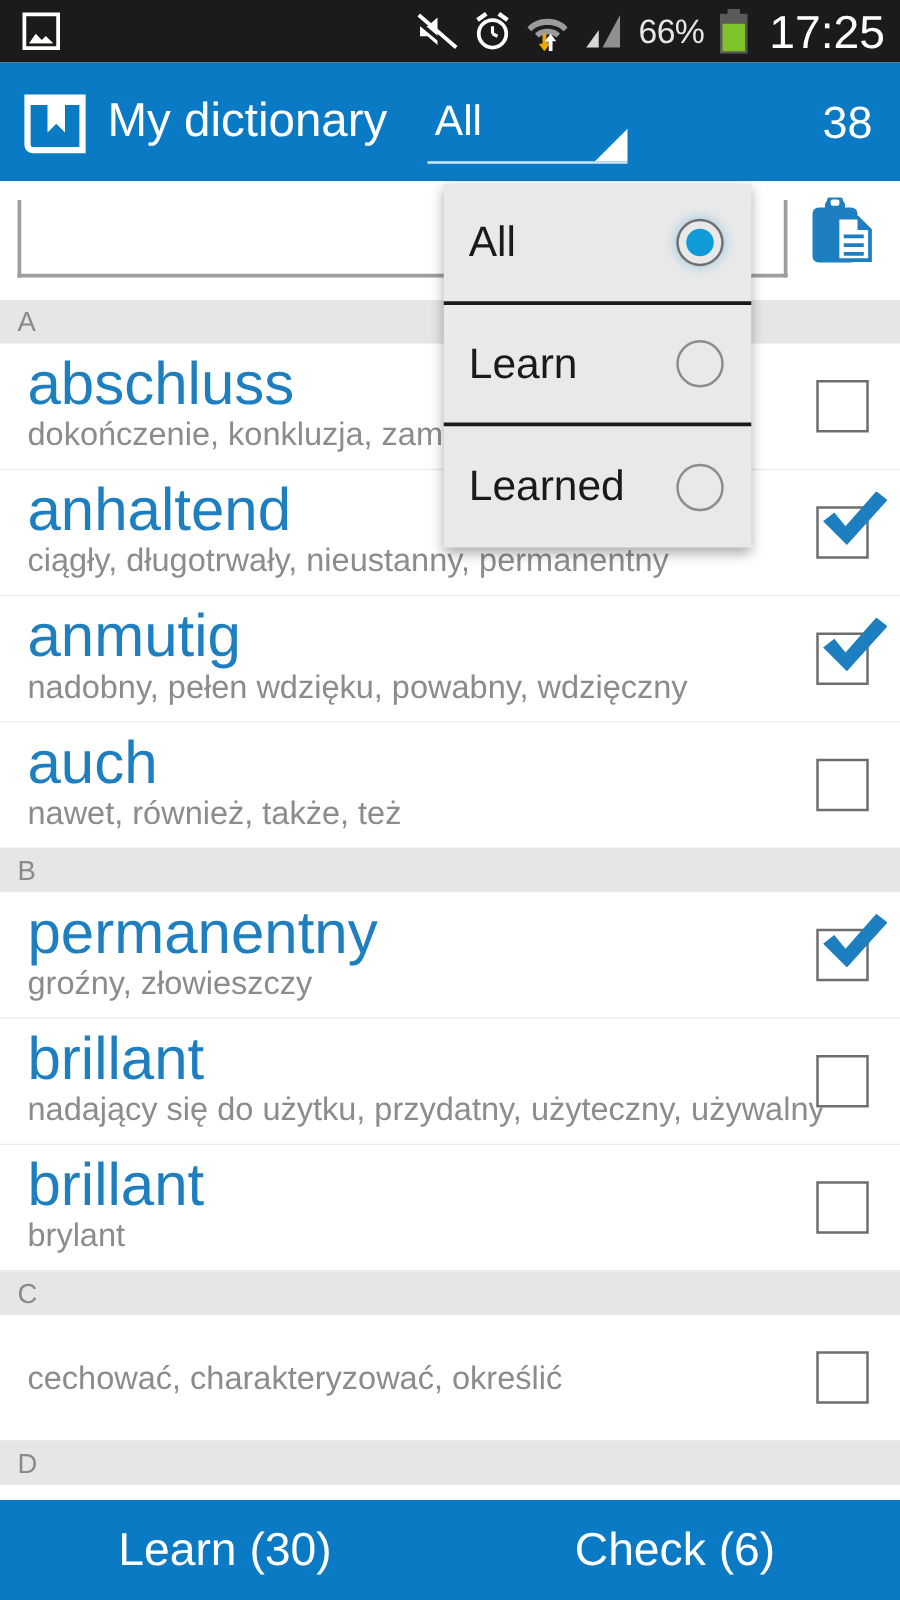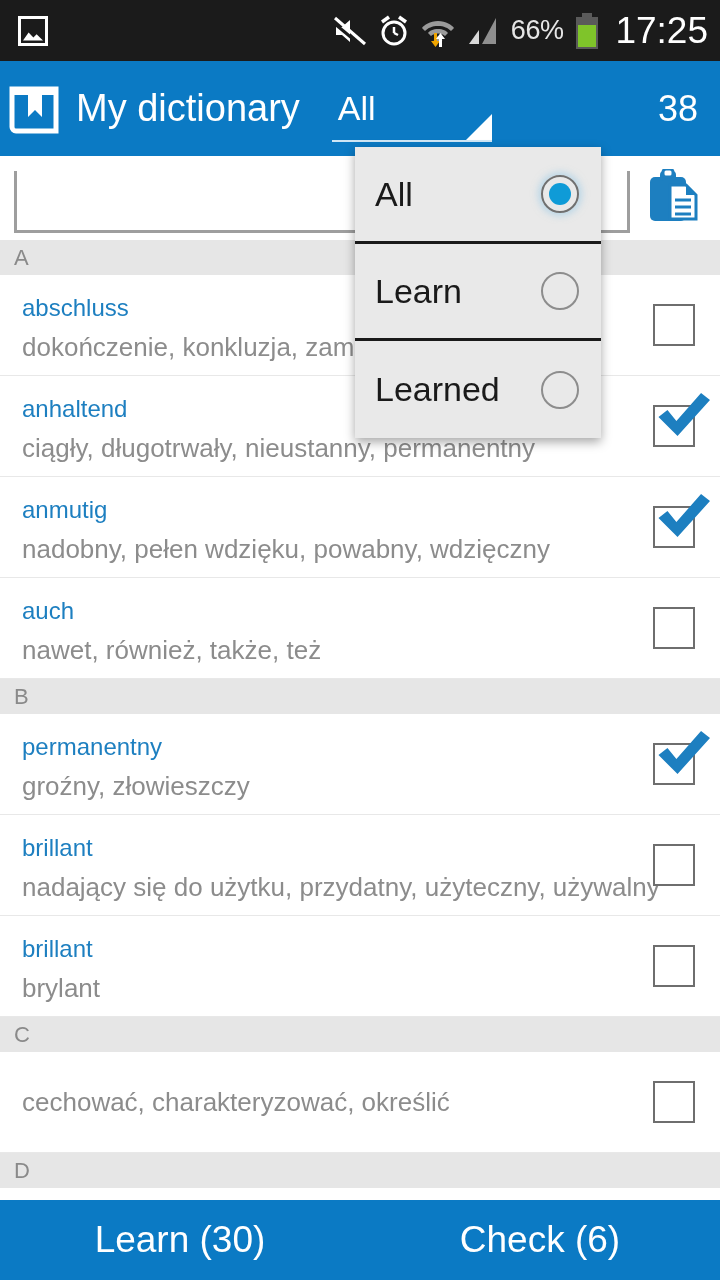--- a/index.html
+++ b/index.html
@@ -10,21 +10,21 @@
   body {
     width: 720px;
     height: 1280px;
     font-family: "Liberation Sans", sans-serif;
     overflow: hidden;
     position: relative;
   }
 
   
   .status-bar {
-    height: 61px;
+    height: 50px;
     background: #1b1b1b;
     display: flex;
     align-items: center;
     padding: 0 12px;
     box-sizing: border-box;
   }
   .status-left { display: flex; align-items: center; flex: 1; }
   .status-right { display: flex; align-items: center; gap: 11px; }
   .gallery-icon {
     width: 30px; height: 30px;
@@ -54,21 +54,21 @@
     margin-left: 4px;
     line-height: 1;
   }
 
   
   .action-bar {
     height: 95px;
     background: #0b7ac4;
     display: flex;
     align-items: center;
-    padding: 0 22px 0 8px;
+    padding: 0 22px 0 18px;
     box-sizing: border-box;
     position: relative;
   }
   .app-icon { width: 52px; height: 52px; flex: 0 0 auto; }
   .app-title {
     color: #ffffff;
     font-size: 38px;
     margin-left: 16px;
     white-space: nowrap;
     font-weight: 400;
@@ -178,21 +178,21 @@
     box-sizing: border-box;
     padding: 0 0 0 22px;
   }
   .word-texts {
     flex: 1;
     min-width: 0;
     padding-right: 8px;
   }
   .word-term {
     color: #1d7fc0;
-    font-size: 24px;
+    font-size: 48px;
     line-height: 44px;
     white-space: nowrap;
     overflow: visible;
   }
   .word-def {
     color: #8c8c8c;
     font-size: 26px;
     line-height: 34px;
     white-space: nowrap;
     overflow: visible;

